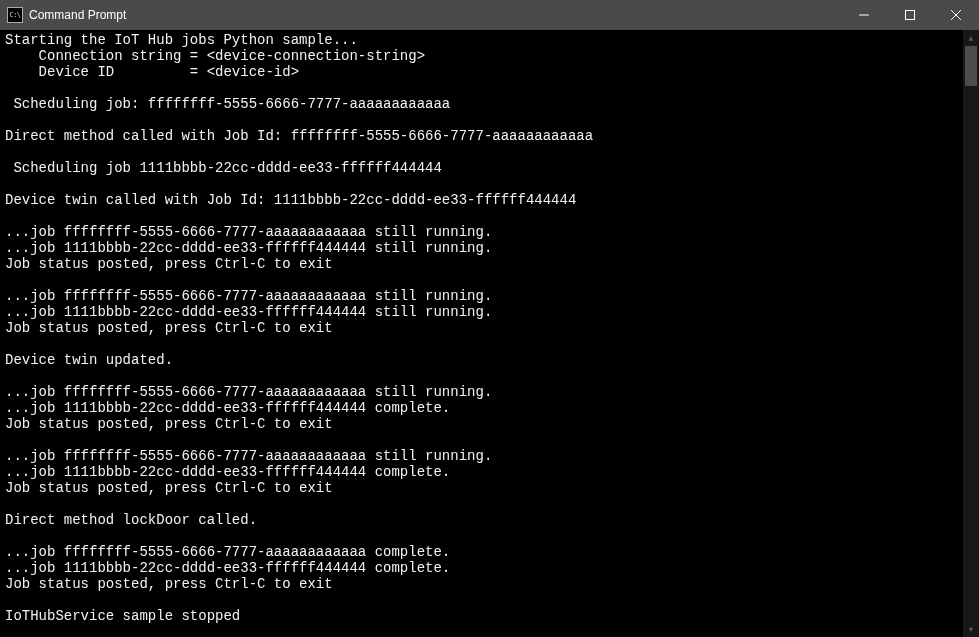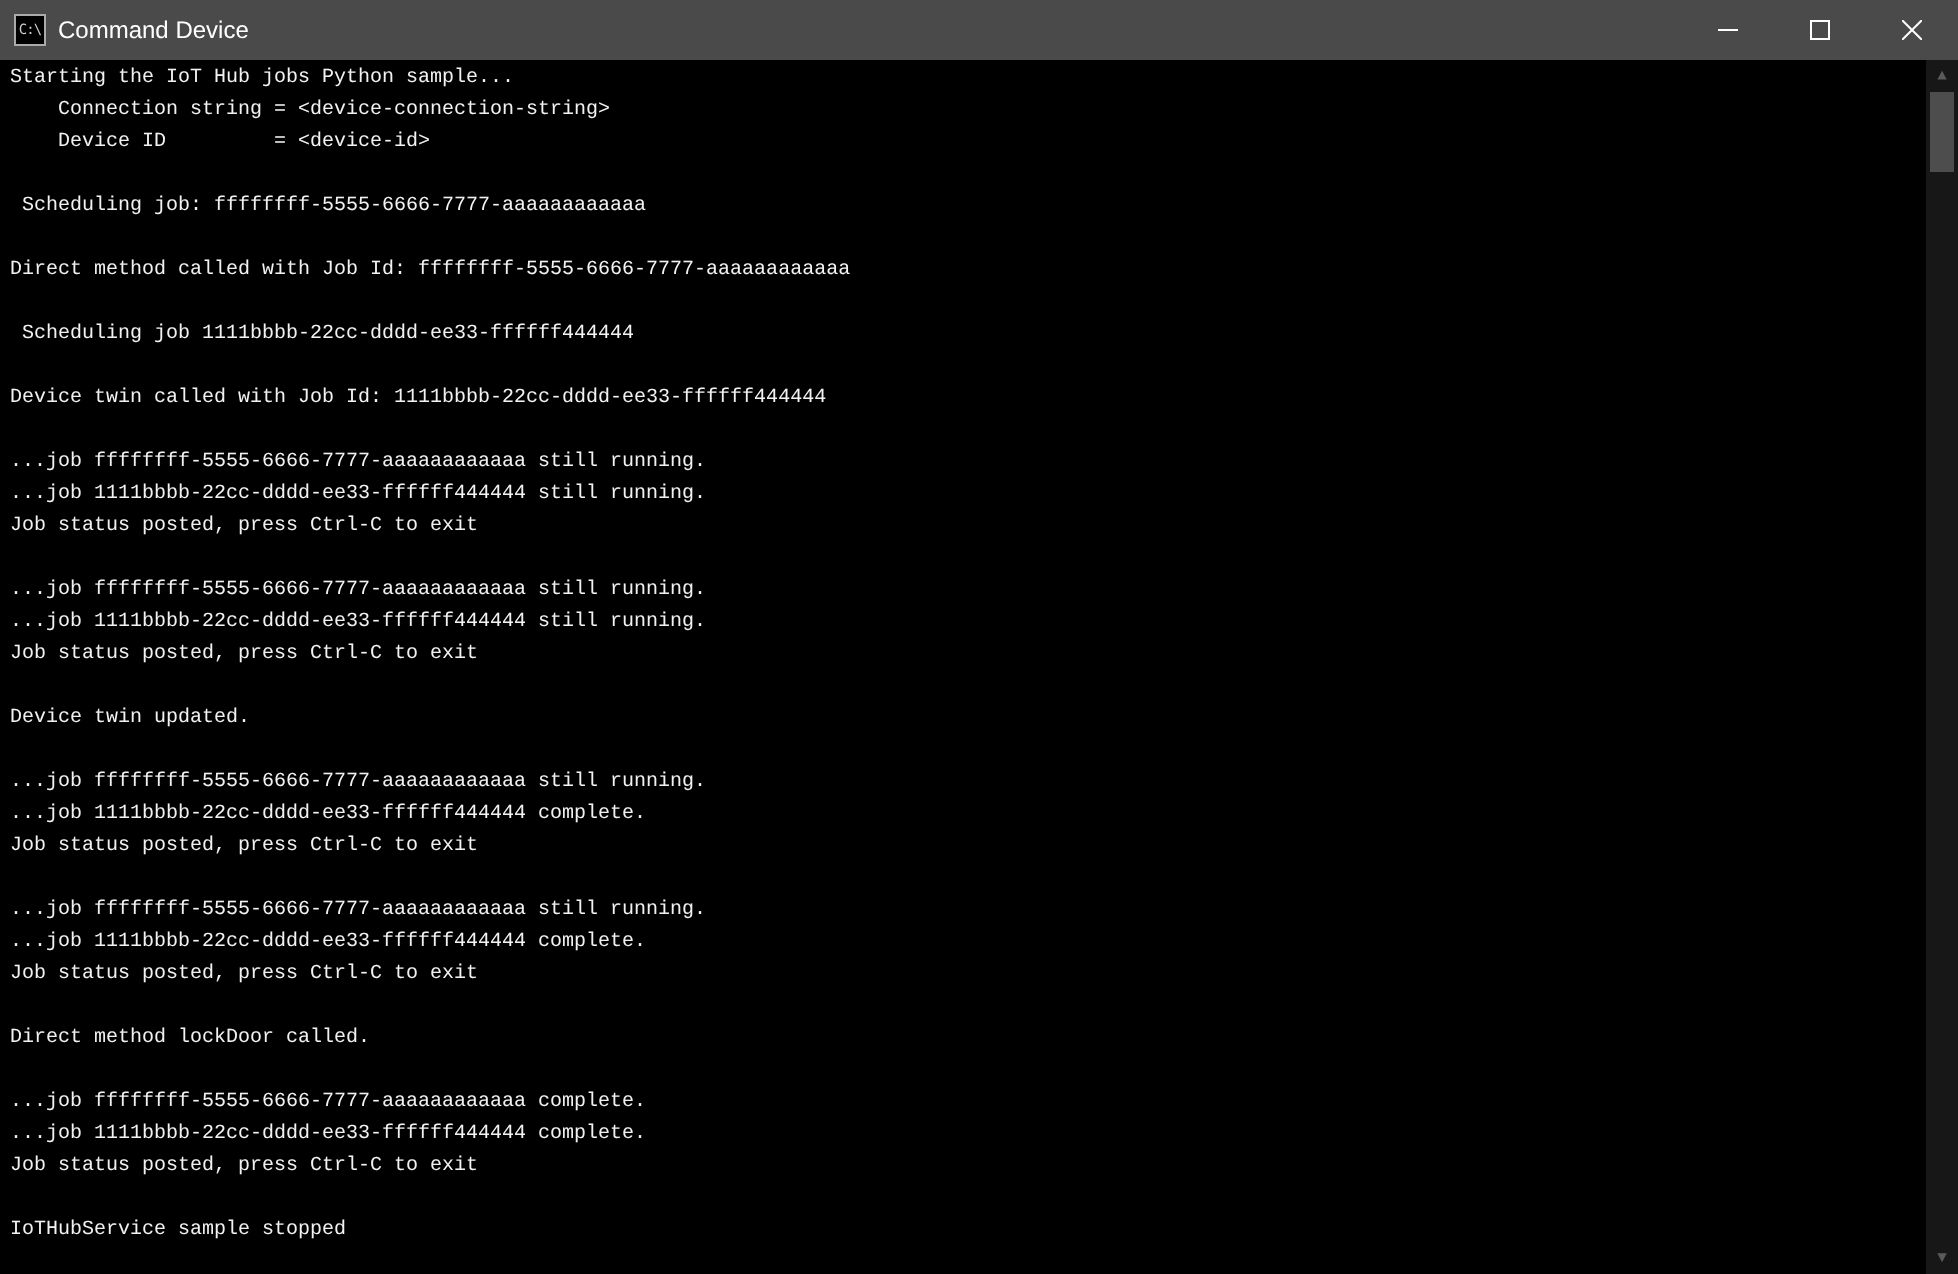--- a/index.html
+++ b/index.html
@@ -60,21 +60,21 @@
       height: 10px;
     }
     .terminal-wrap {
       position: relative;
       height: 607px;
       background: #000;
     }
     .terminal {
       padding: 2px 0 0 5px;
       color: #f2f2f2;
-      font-size: 10px;
+      font-size: 14px;
       line-height: 16px;
       white-space: pre;
       height: 100%;
       overflow: hidden;
     }
     .scrollbar {
       position: absolute;
       top: 0;
       right: 0;
       width: 16px;
@@ -108,21 +108,21 @@
       background: #4d4d4d;
     }
   </style>
 </head>
 <body>
 
 <div class="titlebar">
   <div class="titlebar-icon">
     <span>C:\</span>
   </div>
-  <div class="titlebar-title">Command Device</div>
+  <div class="titlebar-title">Command Prompt</div>
   <div class="titlebar-buttons">
     <div class="titlebar-btn">
       <svg viewBox="0 0 10 10">
           <line x1="0" y1="5" x2="10" y2="5" stroke="currentColor" stroke-width="1"></line>
         </svg>
     </div>
     <div class="titlebar-btn">
       <svg viewBox="0 0 10 10">
           <rect x="0.5" y="0.5" width="9" height="9" fill="none" stroke="currentColor" stroke-width="1"></rect>
         </svg>

